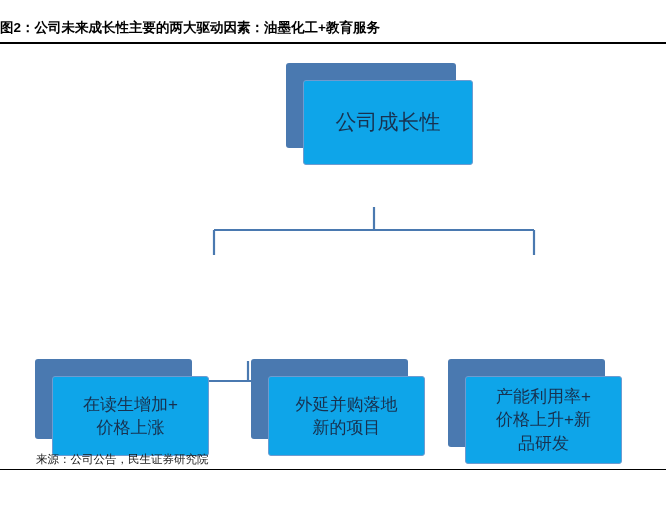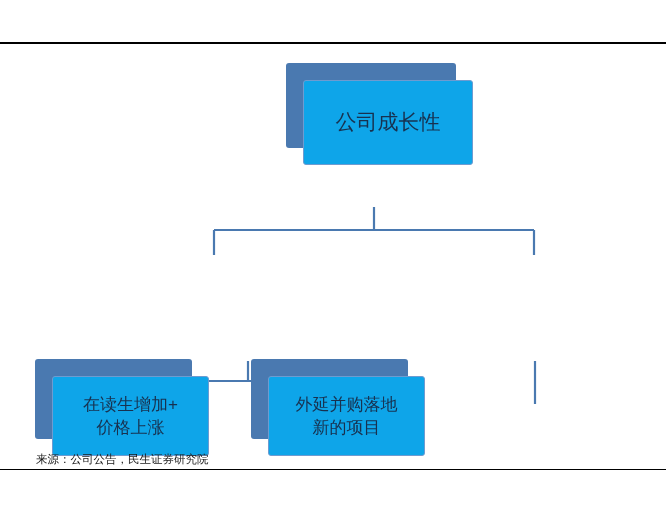--- a/index.html
+++ b/index.html
@@ -116,20 +116,21 @@
 
   .lvl1 .label { font-size: 21px; }
   .lvl2 .label { font-size: 20px; }
   .lvl3 .label { font-size: 17px; }
 </style>
 </head>
 <body>
 
 <div id="page">
 
+  <div class="title">图2：公司未来成长性主要的两大驱动因素：油墨化工+教育服务</div>
   <div class="title-rule"></div>
 
   <div id="diagram">
 
     <svg id="connectors" viewBox="0 0 666 424" preserveAspectRatio="none">
       <g stroke="#4a79b0" stroke-width="2.2" fill="none">
 
         <path d="M 374 163 L 374 186"></path>
         <path d="M 214 186 L 534 186"></path>
         <path d="M 214 186 L 214 211"></path>
@@ -162,19 +163,27 @@
     </div>
 
     <div class="node lvl3" style="left:251px; top:315px; width:157px; height:80px;">
       <div class="shadow"></div>
       <div class="card">
         <span class="label">外延并购落地
 新的项目</span>
       </div>
     </div>
 
+    <div class="node lvl3" style="left:448px; top:315px; width:157px; height:88px;">
+      <div class="shadow"></div>
+      <div class="card">
+        <span class="label">产能利用率+
+价格上升+新
+品研发</span>
+      </div>
+    </div>
 
   </div>
 
   <div class="source-rule"></div>
   <div class="source">来源：公司公告，民生证券研究院</div>
 
 </div>
 
 </body></html>

